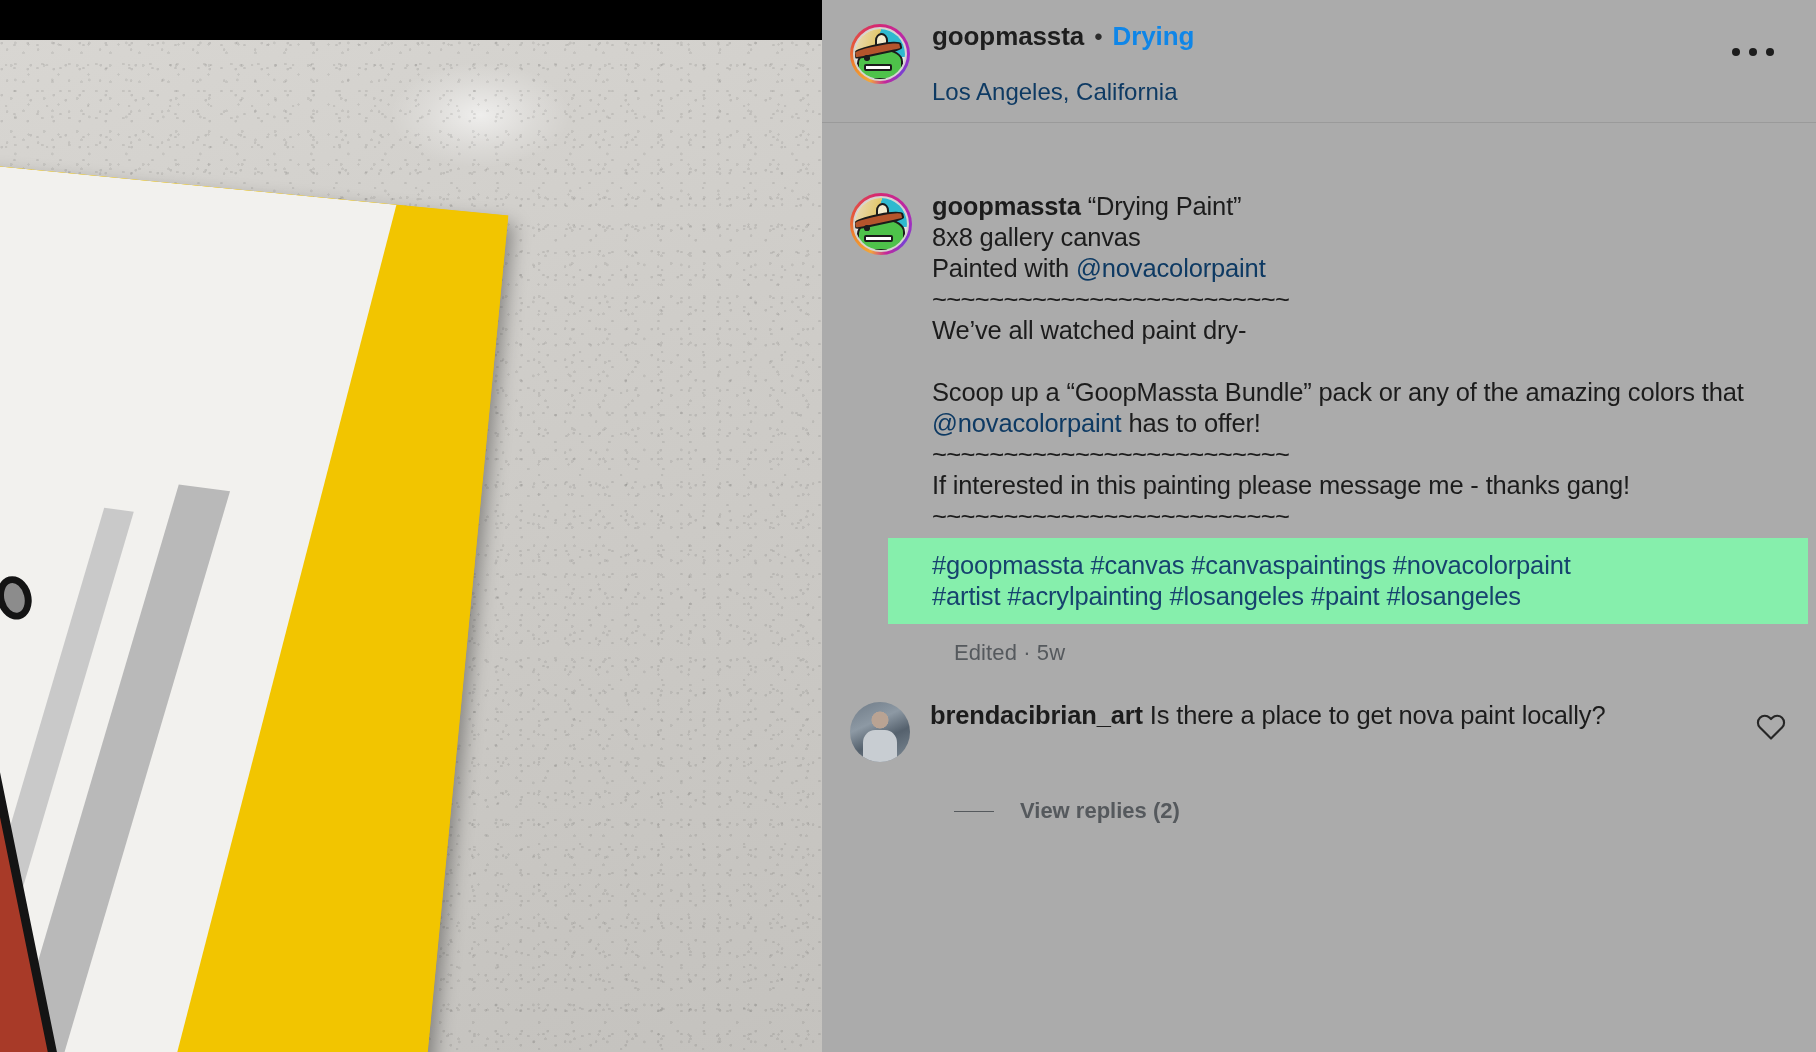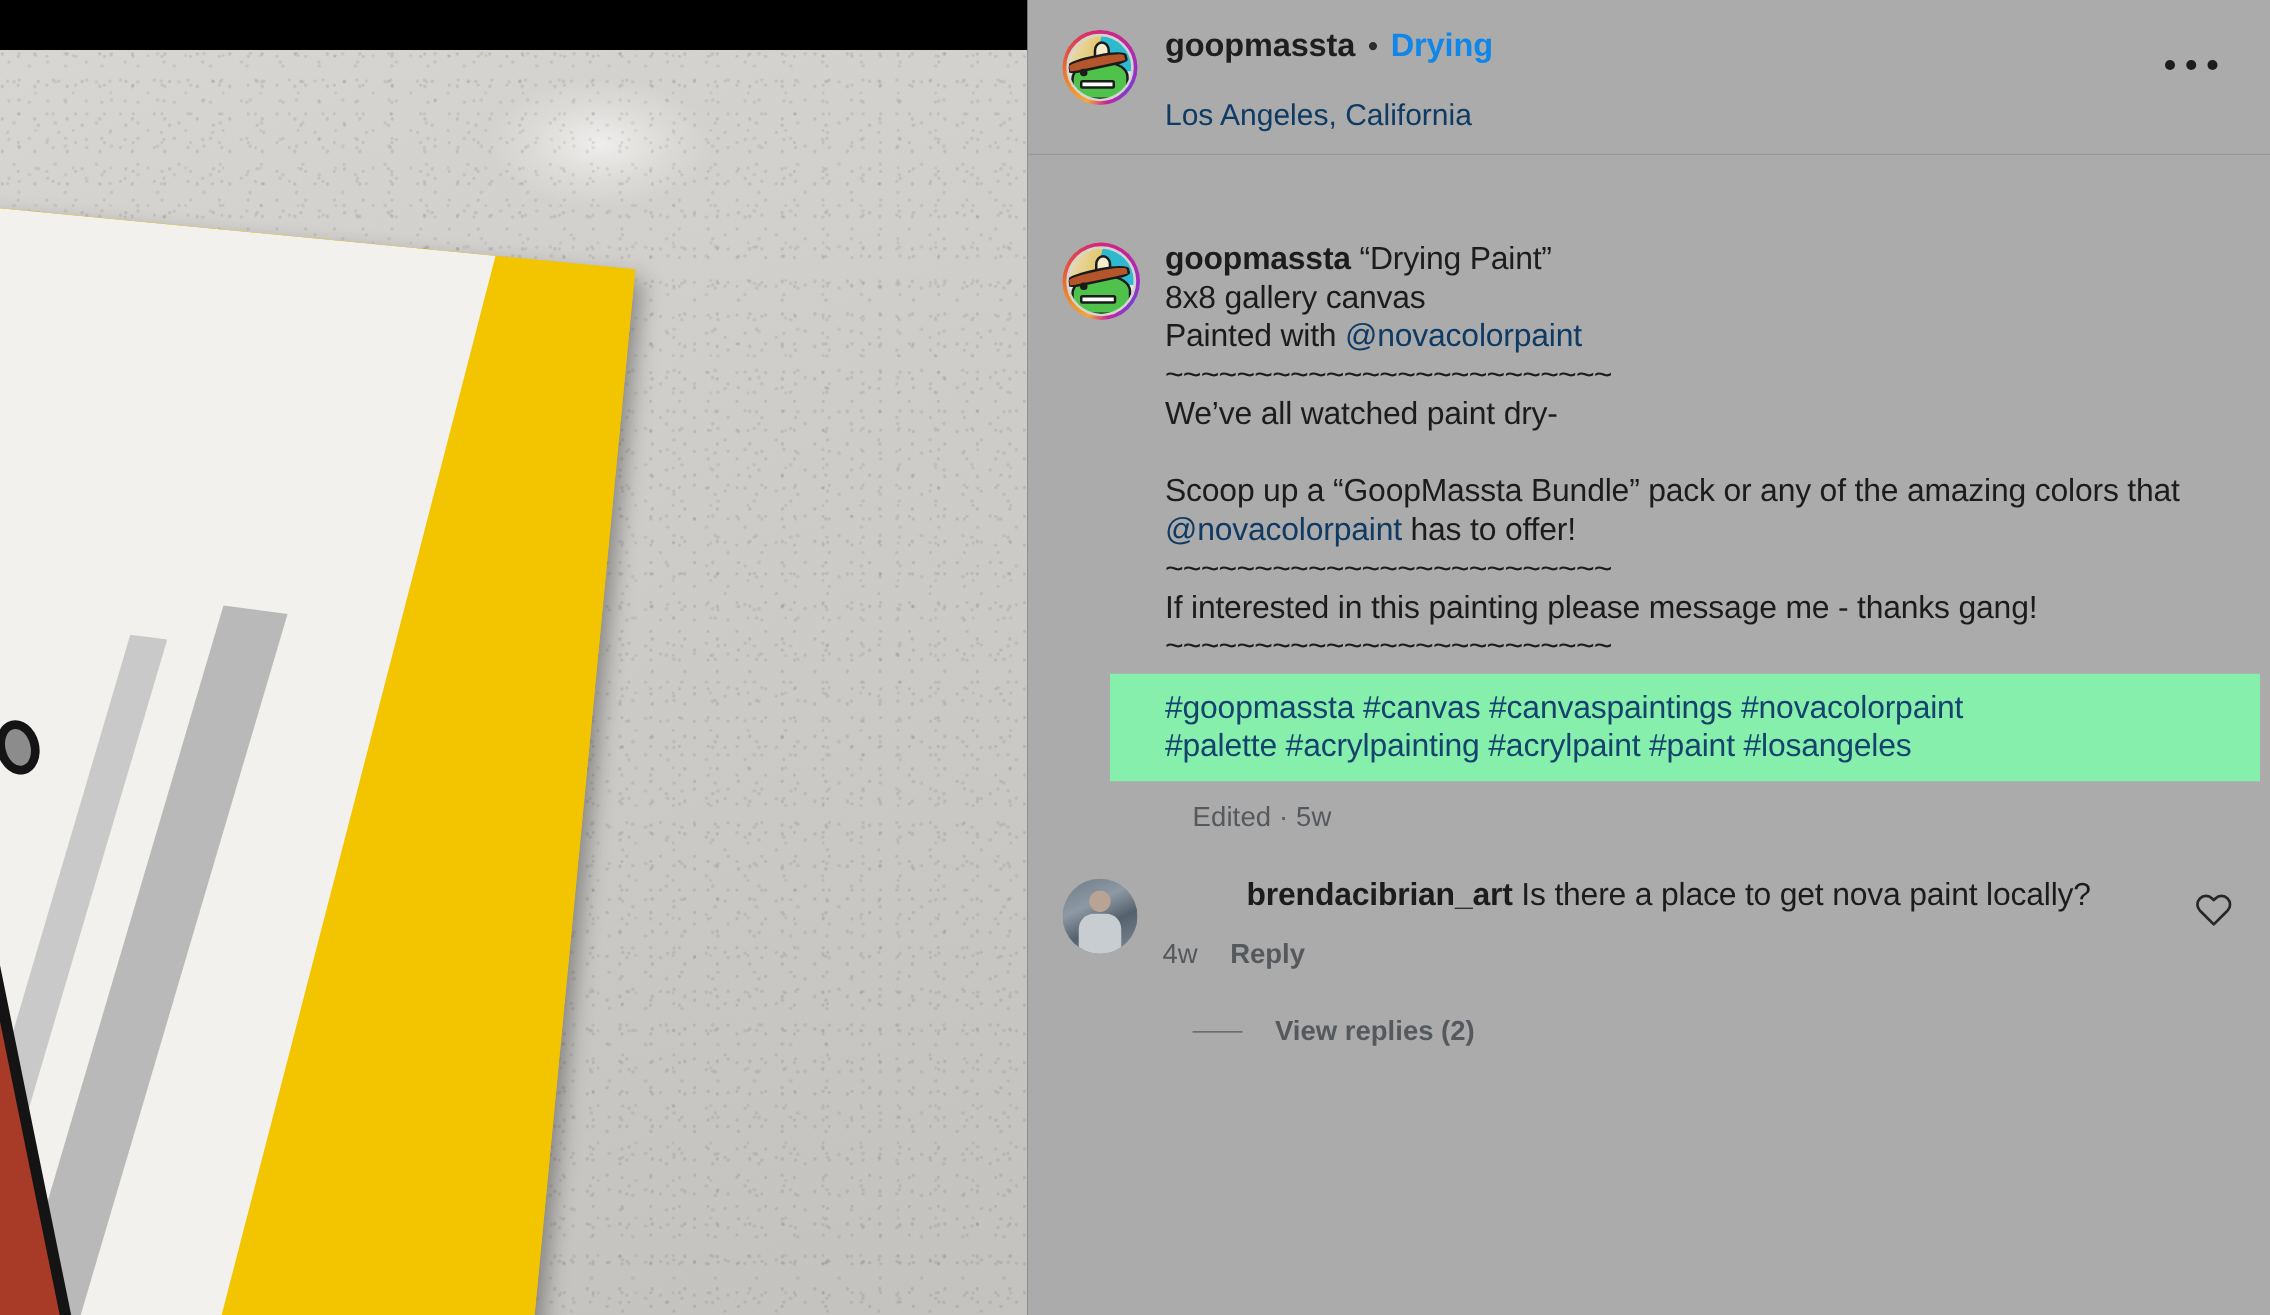--- a/index.html
+++ b/index.html
@@ -410,21 +410,20 @@
     top: 46%;
     width: 56%;
     height: 58%;
     background: #c8cdd2;
     border-radius: 36% 36% 10% 10%;
   }
   .comment-main {
     margin-left: 20px;
     flex: 1 1 auto;
     min-width: 0;
-    text-align: center;
   }
   .comment-text {
     font-size: 25.5px;
     line-height: 31px;
     color: #1c1c1c;
     letter-spacing: -0.15px;
   }
   .comment-text .c-user {
     font-weight: 700;
     cursor: pointer;
@@ -546,36 +545,32 @@
           <span class="squig">~~~~~~~~~~~~~~~~~~~~~~~~~</span><br>
           <span>We’ve all watched paint dry-</span><br>
           <br>
           <span>Scoop up a “GoopMassta Bundle” pack or any of the amazing colors that </span><span class="mention">@novacolorpaint</span><span> has to offer!</span><br>
           <span class="squig">~~~~~~~~~~~~~~~~~~~~~~~~~</span><br>
           <span>If interested in this painting please message me - thanks gang!</span><br>
           <span class="squig">~~~~~~~~~~~~~~~~~~~~~~~~~</span>
 
           <div class="hl-wrap">
             <div class="hashtag-line">#goopmassta #canvas #canvaspaintings #novacolorpaint</div>
-            <div class="hashtag-line">#palette #acrylpainting #acrylpaint #paint #losangeles</div>
+            <div class="hashtag-line">#artist #acrylpainting #losangeles #paint #losangeles</div>
           </div>
         </div>
       </div>
 
       <div class="caption-meta">Edited · 5w</div>
 
       <div class="comment-row">
         <div class="comment-avatar"></div>
         <div class="comment-main">
           <div class="comment-text">
             <span class="c-user">brendacibrian_art</span><span> Is there a place to get nova paint locally?</span>
-          </div>
-          <div class="comment-actions">
-            <span class="c-time">4w</span>
-            <span class="c-reply">Reply</span>
           </div>
         </div>
         <div class="like-heart">
           <svg width="30" height="30" viewBox="0 0 24 24" fill="none" stroke="#262626" stroke-width="1.7" stroke-linecap="round" stroke-linejoin="round">
             <path d="M20.84 4.61a5.5 5.5 0 0 0-7.78 0L12 5.67l-1.06-1.06a5.5 5.5 0 0 0-7.78 7.78l1.06 1.06L12 21.23l7.78-7.78 1.06-1.06a5.5 5.5 0 0 0 0-7.78z"></path>
           </svg>
         </div>
       </div>
 
       <div class="view-replies">

